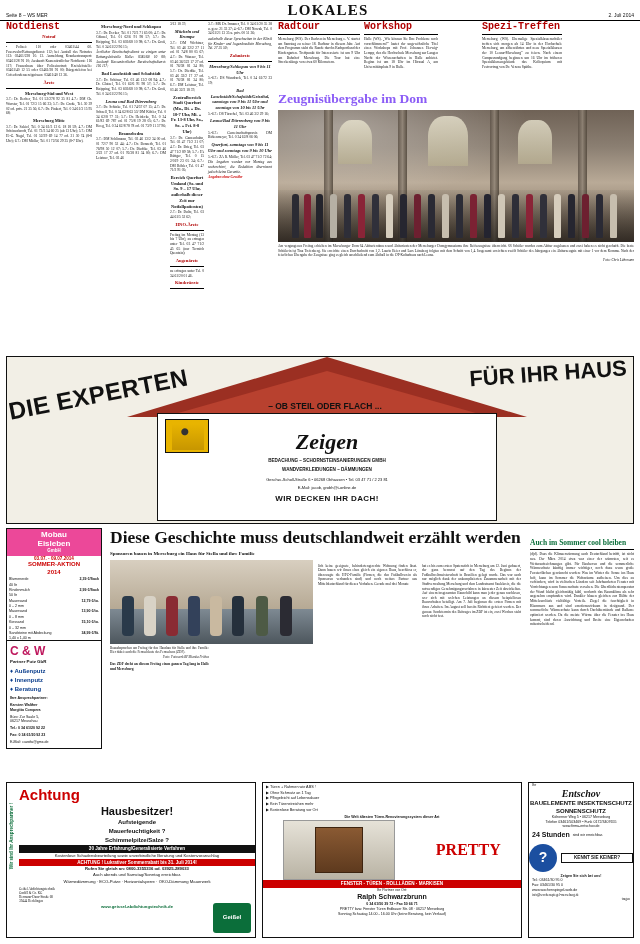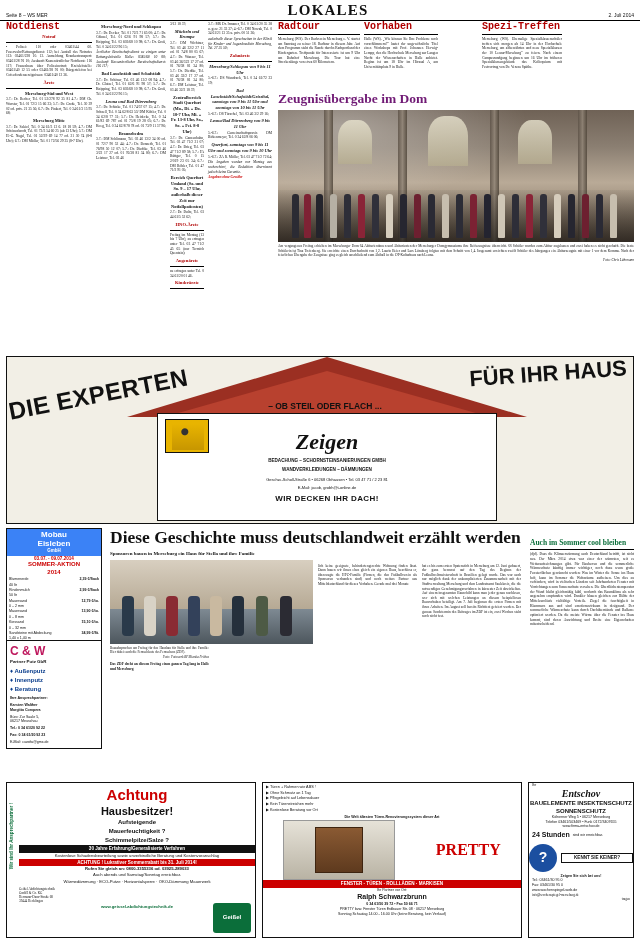--- a/index.html
+++ b/index.html
@@ -38,21 +38,21 @@
   .notdienst { position:absolute; left:6px; top:0; width:86px; }
   .nd2 { position:absolute; left:96px; top:0; width:70px; }
   .nd3 { position:absolute; left:170px; top:0; width:34px; }
   .nd4 { position:absolute; left:208px; top:0; width:64px; }
 
   .radtour { position:absolute; left:278px; top:0; width:82px; }
   .workshop { position:absolute; left:364px; top:0; width:74px; }
   .spezi { position:absolute; left:442px; top:0; width:80px;margin-left:40px; }
 
   .zeugnis { position:absolute; left:278px; top:70px; width:356px; }
-  .zeugnis h2 { font-size:13.5px; color:#701a75; font-weight:bold; margin:0 0 4px 0;
+  .zeugnis h2 { font-size:13.5px; color:#8b5cf6; font-weight:bold; margin:0 0 4px 0;
     line-height:1.05; }
   .photo { width:356px; height:132px; position:relative; overflow:hidden;
     background:linear-gradient(#c8cfd6,#9aa3ab); }
   .photo .arch { position:absolute; left:0; top:0; width:100%; height:100%;
     background:
       radial-gradient(ellipse at 18% 12%, rgba(255,255,255,.35), rgba(0,0,0,0) 45%),
       linear-gradient(180deg,#6f6256 0%, #8b7f72 28%, #b9aa97 55%, #6a5a4a 100%);
   }
   .photo .pillar { position:absolute; top:0; width:9px; height:100%;
     background:linear-gradient(90deg,#5d5247,#8e8274,#4f4539); opacity:.85; }
@@ -93,21 +93,21 @@
   .jacob-logo { position:absolute; left:158px; top:62px; width:44px; height:34px;
     background:#e8b400; border:1px solid #111; }
   .jacob-logo .fig { position:absolute; left:6px; top:4px; width:32px; height:26px;
     background:radial-gradient(circle at 40% 30%, #333 3px, transparent 4px),
       linear-gradient(180deg,#e8b400,#c79600); }
 
   
   .midzone { position:absolute; left:0; top:528px; width:640px; height:250px; }
   .mobau { position:absolute; left:6px; top:0; width:96px; }
   .mobau-box { border:1px solid #111; background:#fff; }
-  .mobau-head { background:#3b82f6; color:#fff; text-align:center;
+  .mobau-head { background:#ec4899; color:#fff; text-align:center;
     font-family:"Liberation Sans", sans-serif; font-weight:bold; font-size:8px;
     padding:2px 10px; line-height:1.1; }
   .mobau-date { text-align:center; color:#c00; font-weight:bold; font-size:4.6px;
     font-family:"Liberation Sans", sans-serif; }
   .mobau-sommer { text-align:center; color:#c00; font-weight:bold; font-size:6px;
     font-family:"Liberation Sans", sans-serif; }
   .pricetable { width:100%; border-collapse:collapse; font-size:3.6px;
     font-family:"Liberation Sans", sans-serif; }
   .pricetable td { padding:0.4px 2px; }
   .pricetable td.p { text-align:right; font-weight:bold; }
@@ -141,21 +141,21 @@
 
   .sommer { position:absolute; left:530px; top:11px; width:104px; }
   .sommer h3 { font-family:"Liberation Serif", serif; font-weight:bold; font-size:7.5px;
     color:#0b6e3a; margin:0 0 2px 0; line-height:1.1; }
 
   
   .botzone { position:absolute; left:0; top:782px; width:640px; height:162px; }
   .geisel { position:absolute; left:6px; top:0; width:250px; height:156px;
     border:1px solid #111; background:#fff; }
   .g-achtung { font-family:"Liberation Sans", sans-serif; font-weight:bold;
-    font-size:15px; color:#c00; text-align:center; margin-top:2px; }
+    font-size:15px; color:#c00; text-align:left; margin-top:2px; }
   .g-haus { font-family:"Liberation Sans", sans-serif; font-weight:bold;
     font-size:11px; text-align:center; }
   .g-bullet { font-family:"Liberation Sans", sans-serif; font-weight:bold;
     font-size:6px; text-align:center; line-height:1.5; }
   .g-line { font-family:"Liberation Sans", sans-serif; font-size:4.2px;
     text-align:center; }
   .g-band { background:#111; color:#fff; font-family:"Liberation Sans", sans-serif;
     font-weight:bold; font-size:4.6px; text-align:center; padding:1px 0; }
   .g-side { position:absolute; left:2px; top:20px; writing-mode:vertical-rl;
     transform:rotate(180deg); font-family:"Liberation Sans", sans-serif;
@@ -274,21 +274,21 @@
       <p class="i b center red">Angaben ohne Gewähr</p>
     </div>
 
     <div class="radtour col">
       <div class="secthead">Radtour</div>
       <div class="rule"></div>
       <p>Merseburg (WS). Der Radverein Merseburg e. V. startet am Samstag zu seiner 18. Radtour in diesem Jahr. Auf dem Programm steht die Runde durchs Radsportland der Kindergarten. Treffpunkt für Interessierte ist um 9 Uhr am Bahnhof Merseburg. Die Tour hat eine Streckenlänge von etwa 60 Kilometern.</p>
     </div>
 
     <div class="workshop col">
-      <div class="secthead">Vorhaben</div>
+      <div class="secthead">Workshop</div>
       <div class="rule"></div>
       <p>Halle (WS). „Wie können Sie Ihre Probleme noch vorschlimmern?“ lautet der ungewöhnliche Titel eines Workshops mit Prof. Johannes Herwig-Lempp, den die Hochschule Merseburg zur Langen Nacht der Wissenschaften in Halle anbietet. Beginn ist um 18 Uhr im Hörsaal A, am Universitätsplatz 9 in Halle.</p>
     </div>
 
     <div class="spezi col">
       <div class="secthead">Spezi-Treffen</div>
       <div class="rule"></div>
       <p>Merseburg (WS). Ehemalige Spezialklassenschüler treffen sich morgen ab 14 Uhr in der Hochschule Merseburg, um altbewährten und neue Spezialklassen der 10 Leuna-Merseburg“ zu feiern. Nach einem Campusrundgang beginnen um 16 Uhr im früheren Spezialklassengebäude das Kolloquium mit Festvortrag von Dr. Verena Späthe.</p>
     </div>
 

